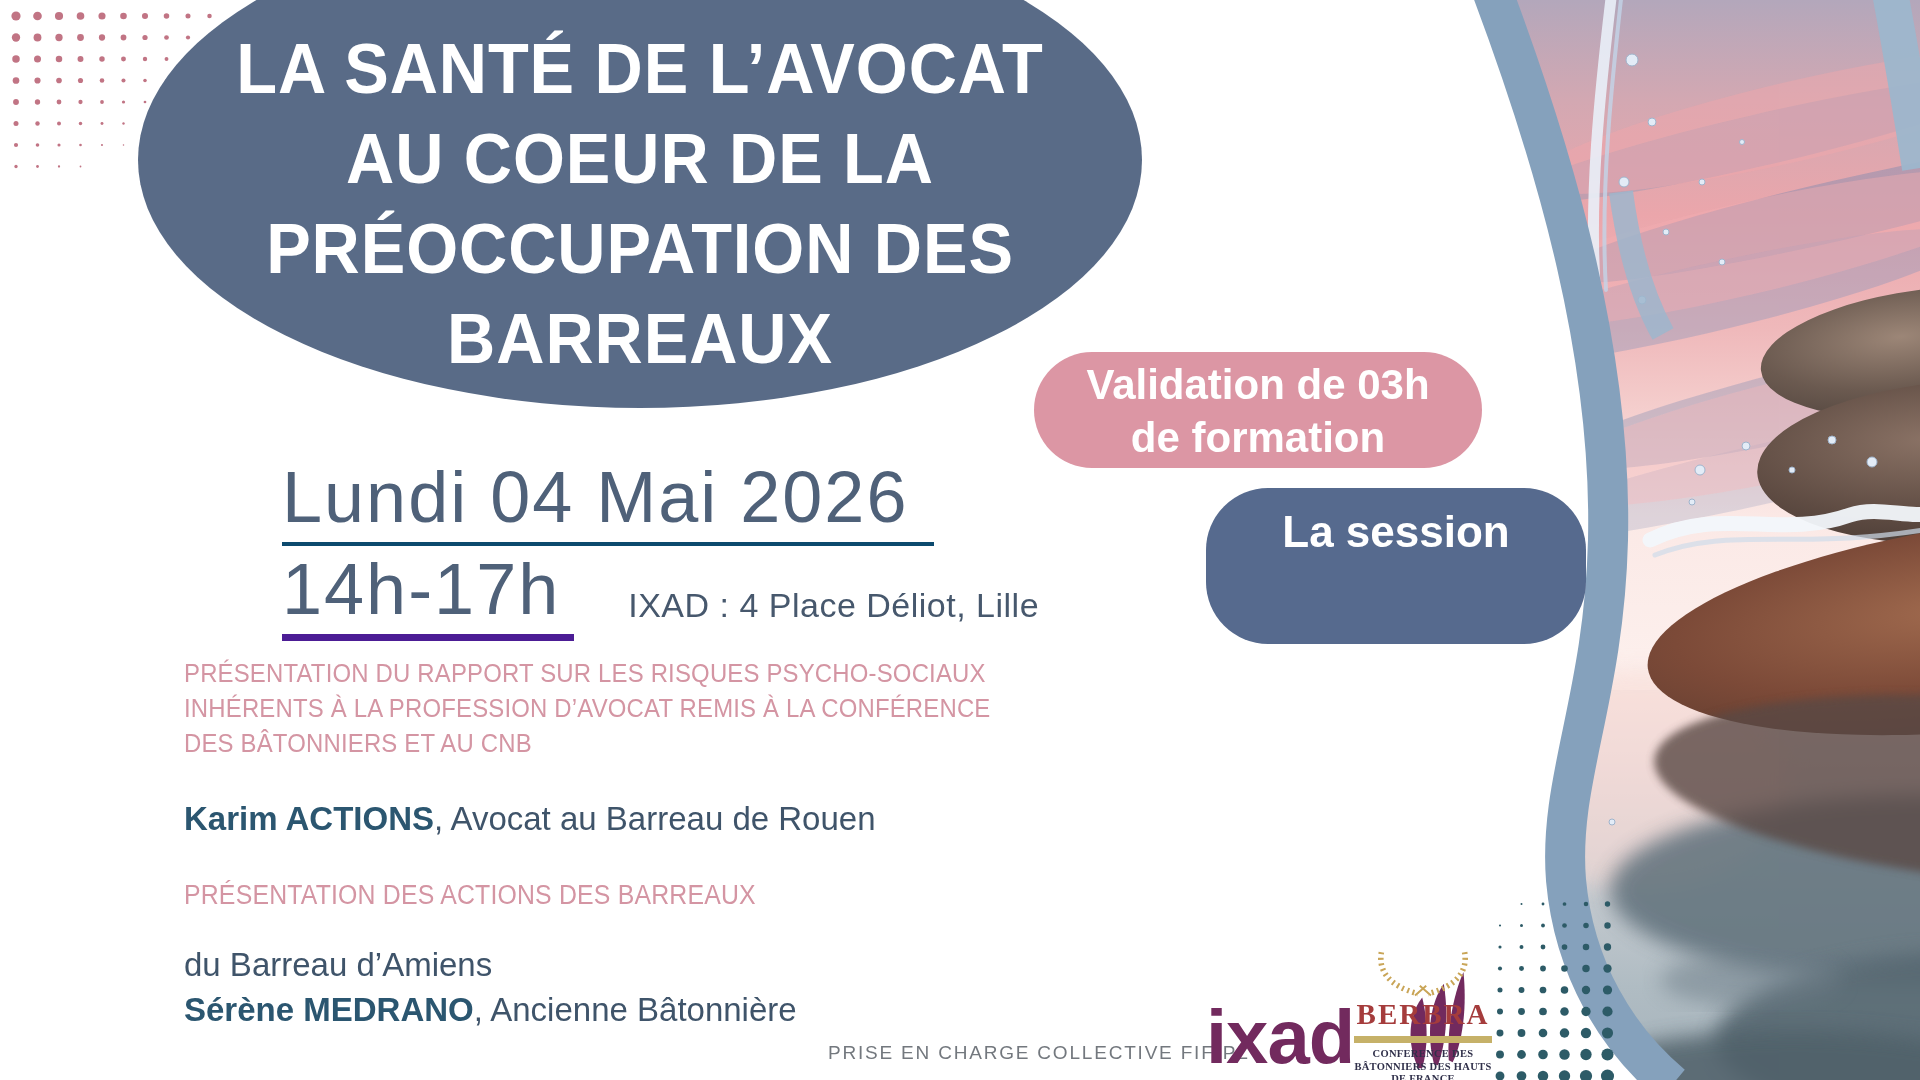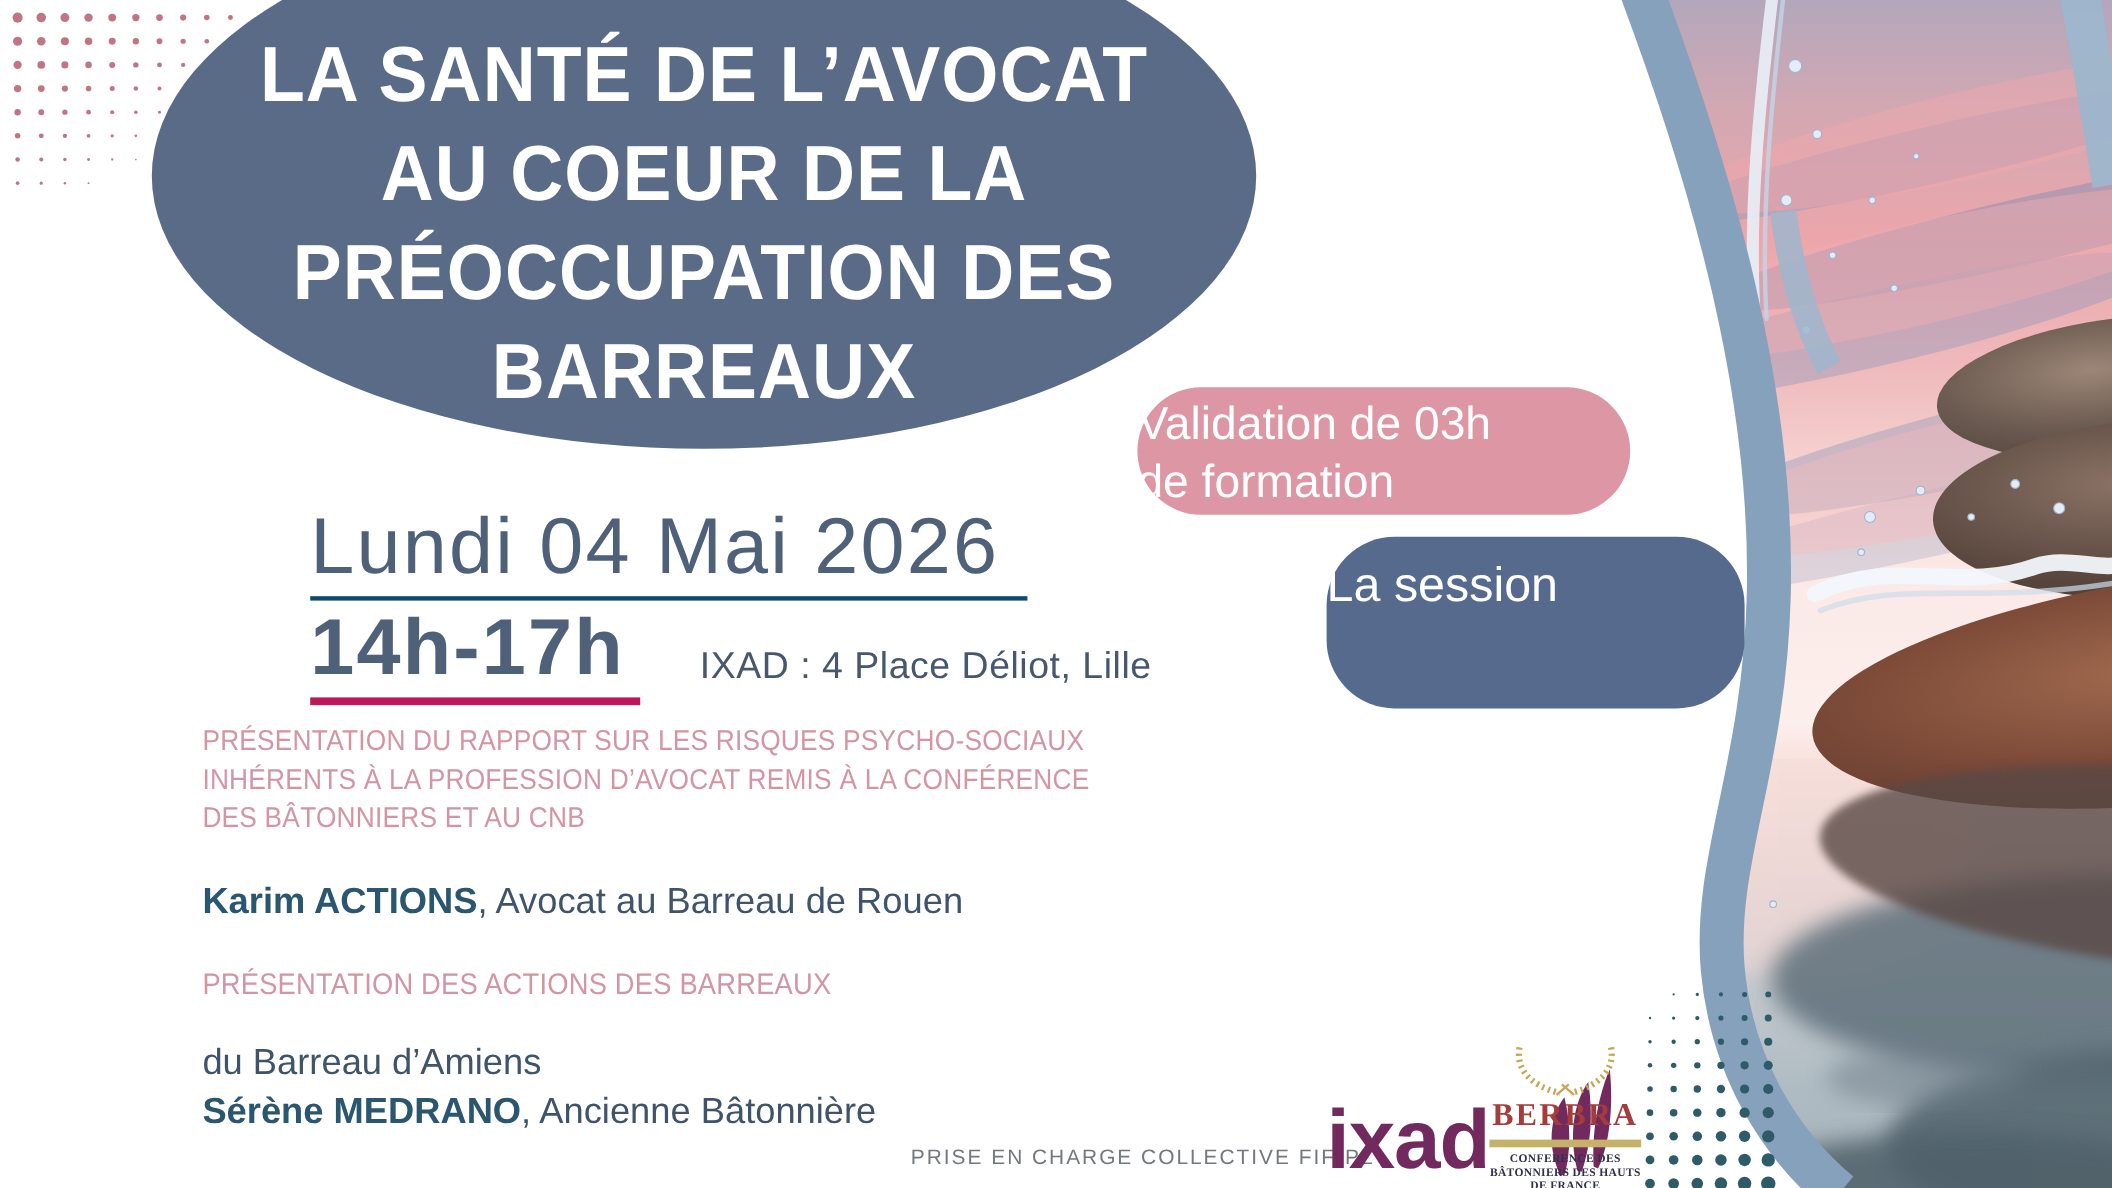--- a/index.html
+++ b/index.html
@@ -11,26 +11,26 @@
   
   .title-ellipse{left:138px;top:-88px;width:1004px;height:496px;border-radius:50%;
     background:var(--slate-blue,#596b87);display:flex;align-items:center;justify-content:center;}
   .title{margin-top:88px;width:880px;text-align:center;color:#fff;font-weight:bold;
     font-size:71px;line-height:90px;letter-spacing:1px;transform:scaleX(.94);}
 
   
   .date{left:282px;top:456px;font-size:72px;font-weight:300;color:var(--date-blue,#4f6179);
     letter-spacing:2px;border-bottom:4px solid #0c4a6e;padding:0 26px 4px 0;}
   .time-row{left:282px;top:548px;display:flex;align-items:flex-end;}
-  .time{font-size:72px;font-weight:700;color:var(--date-blue,#4f6179);letter-spacing:2px;
-    border-bottom:7px solid #be185d;padding:0 14px 4px 0;}
+  .time{font-size:72px;font-weight:400;color:var(--date-blue,#4f6179);letter-spacing:2px;
+    border-bottom:7px solid #4c1d95;padding:0 14px 4px 0;}
   .location{font-size:34px;color:#47586d;margin-left:54px;margin-bottom:16px;letter-spacing:.5px;}
 
   
-  .badge{color:#fff;font-weight:normal;text-align:left;box-sizing:border-box;}
+  .badge{color:#fff;font-weight:bold;text-align:center;box-sizing:border-box;}
   .badge-pink{left:1034px;top:352px;width:448px;height:116px;border-radius:58px;
     background:var(--pink,#dc96a4);font-size:42px;line-height:53px;padding-top:6px;}
   .badge-blue{left:1206px;top:488px;width:380px;height:156px;border-radius:62px;
     background:var(--badge-blue,#566a8e);font-size:44px;line-height:62px;padding-top:13px;}
 
   
   .prog-h{left:184px;color:var(--pink-text,#d495a3);font-size:26px;line-height:35px;
     letter-spacing:.2px;transform:scaleX(.92);transform-origin:left top;white-space:nowrap;}
   .h1{top:656px}
   .h2{top:878px;font-size:27px}

